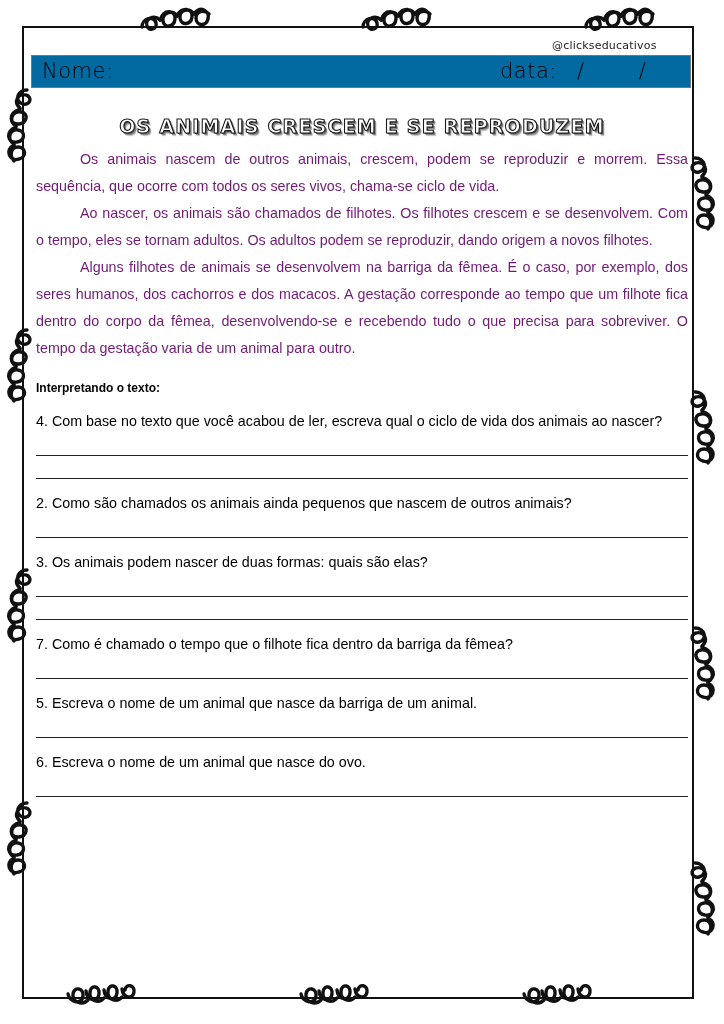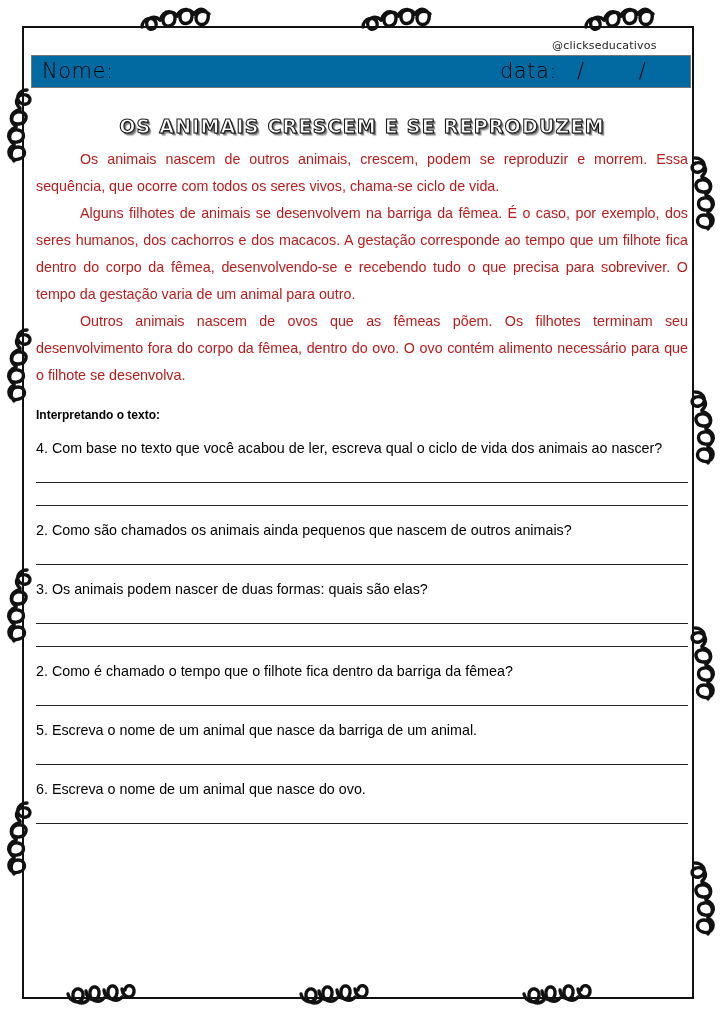--- a/index.html
+++ b/index.html
@@ -115,21 +115,21 @@
     font-size: 18px;
     margin: 10px 0 8px 0;
   }
 
   p.body {
     margin: 0 0 0 0;
     font-size: 14.3px;
     line-height: 27px;
     text-align: justify;
     text-indent: 44px;
-    color: #b91c1c;
+    color: #701a75;
   }
 
   .section-label {
     font-size: 12px;
     font-weight: bold;
     margin: 19px 0 16px 0;
   }
 
   .question {
     font-size: 14.3px;
@@ -307,24 +307,24 @@
     <span id="nome-label" class="script-font">Nome:</span>
     <span id="data-label" class="script-font">data:</span>
     <span id="data-slashes" class="script-font">/  /</span>
   </div>
 
   <div id="content">
 
     <h1 class="doc-title">OS ANIMAIS CRESCEM E SE REPRODUZEM</h1>
 
     <p class="body">Os animais nascem de outros animais, crescem, podem se reproduzir e morrem. Essa sequência, que ocorre com todos os seres vivos, chama-se ciclo de vida.</p>
+    <p class="body">Ao nascer, os animais são chamados de filhotes. Os filhotes crescem e se desenvolvem. Com o tempo, eles se tornam adultos. Os adultos podem se reproduzir, dando origem a novos filhotes.</p>
 
 
     <p class="body">Alguns filhotes de animais se desenvolvem na barriga da fêmea. É o caso, por exemplo, dos seres humanos, dos cachorros e dos macacos. A gestação corresponde ao tempo que um filhote fica dentro do corpo da fêmea, desenvolvendo-se e recebendo tudo o que precisa para sobreviver. O tempo da gestação varia de um animal para outro.</p>
-    <p class="body">Outros animais nascem de ovos que as fêmeas põem. Os filhotes terminam seu desenvolvimento fora do corpo da fêmea, dentro do ovo. O ovo contém alimento necessário para que o filhote se desenvolva.</p>
 
     <div class="section-label">Interpretando o texto:</div>
 
     <div class="question">4. Com base no texto que você acabou de ler, escreva qual o ciclo de vida dos animais ao nascer?</div>
     <div class="gap-18"></div>
     <div class="answer-line"></div>
     <div class="gap-22"></div>
     <div class="answer-line"></div>
     <div class="gap-14"></div>
 
@@ -333,21 +333,21 @@
     <div class="answer-line"></div>
     <div class="gap-14"></div>
 
     <div class="question">3. Os animais podem nascer de duas formas: quais são elas?</div>
     <div class="gap-18"></div>
     <div class="answer-line"></div>
     <div class="gap-22"></div>
     <div class="answer-line"></div>
     <div class="gap-14"></div>
 
-    <div class="question">2. Como é chamado o tempo que o filhote fica dentro da barriga da fêmea?</div>
+    <div class="question">7. Como é chamado o tempo que o filhote fica dentro da barriga da fêmea?</div>
     <div class="gap-18"></div>
     <div class="answer-line"></div>
     <div class="gap-14"></div>
 
     <div class="question">5. Escreva o nome de um animal que nasce da barriga de um animal.</div>
     <div class="gap-18"></div>
     <div class="answer-line"></div>
     <div class="gap-14"></div>
 
     <div class="question">6. Escreva o nome de um animal que nasce do ovo.</div>

